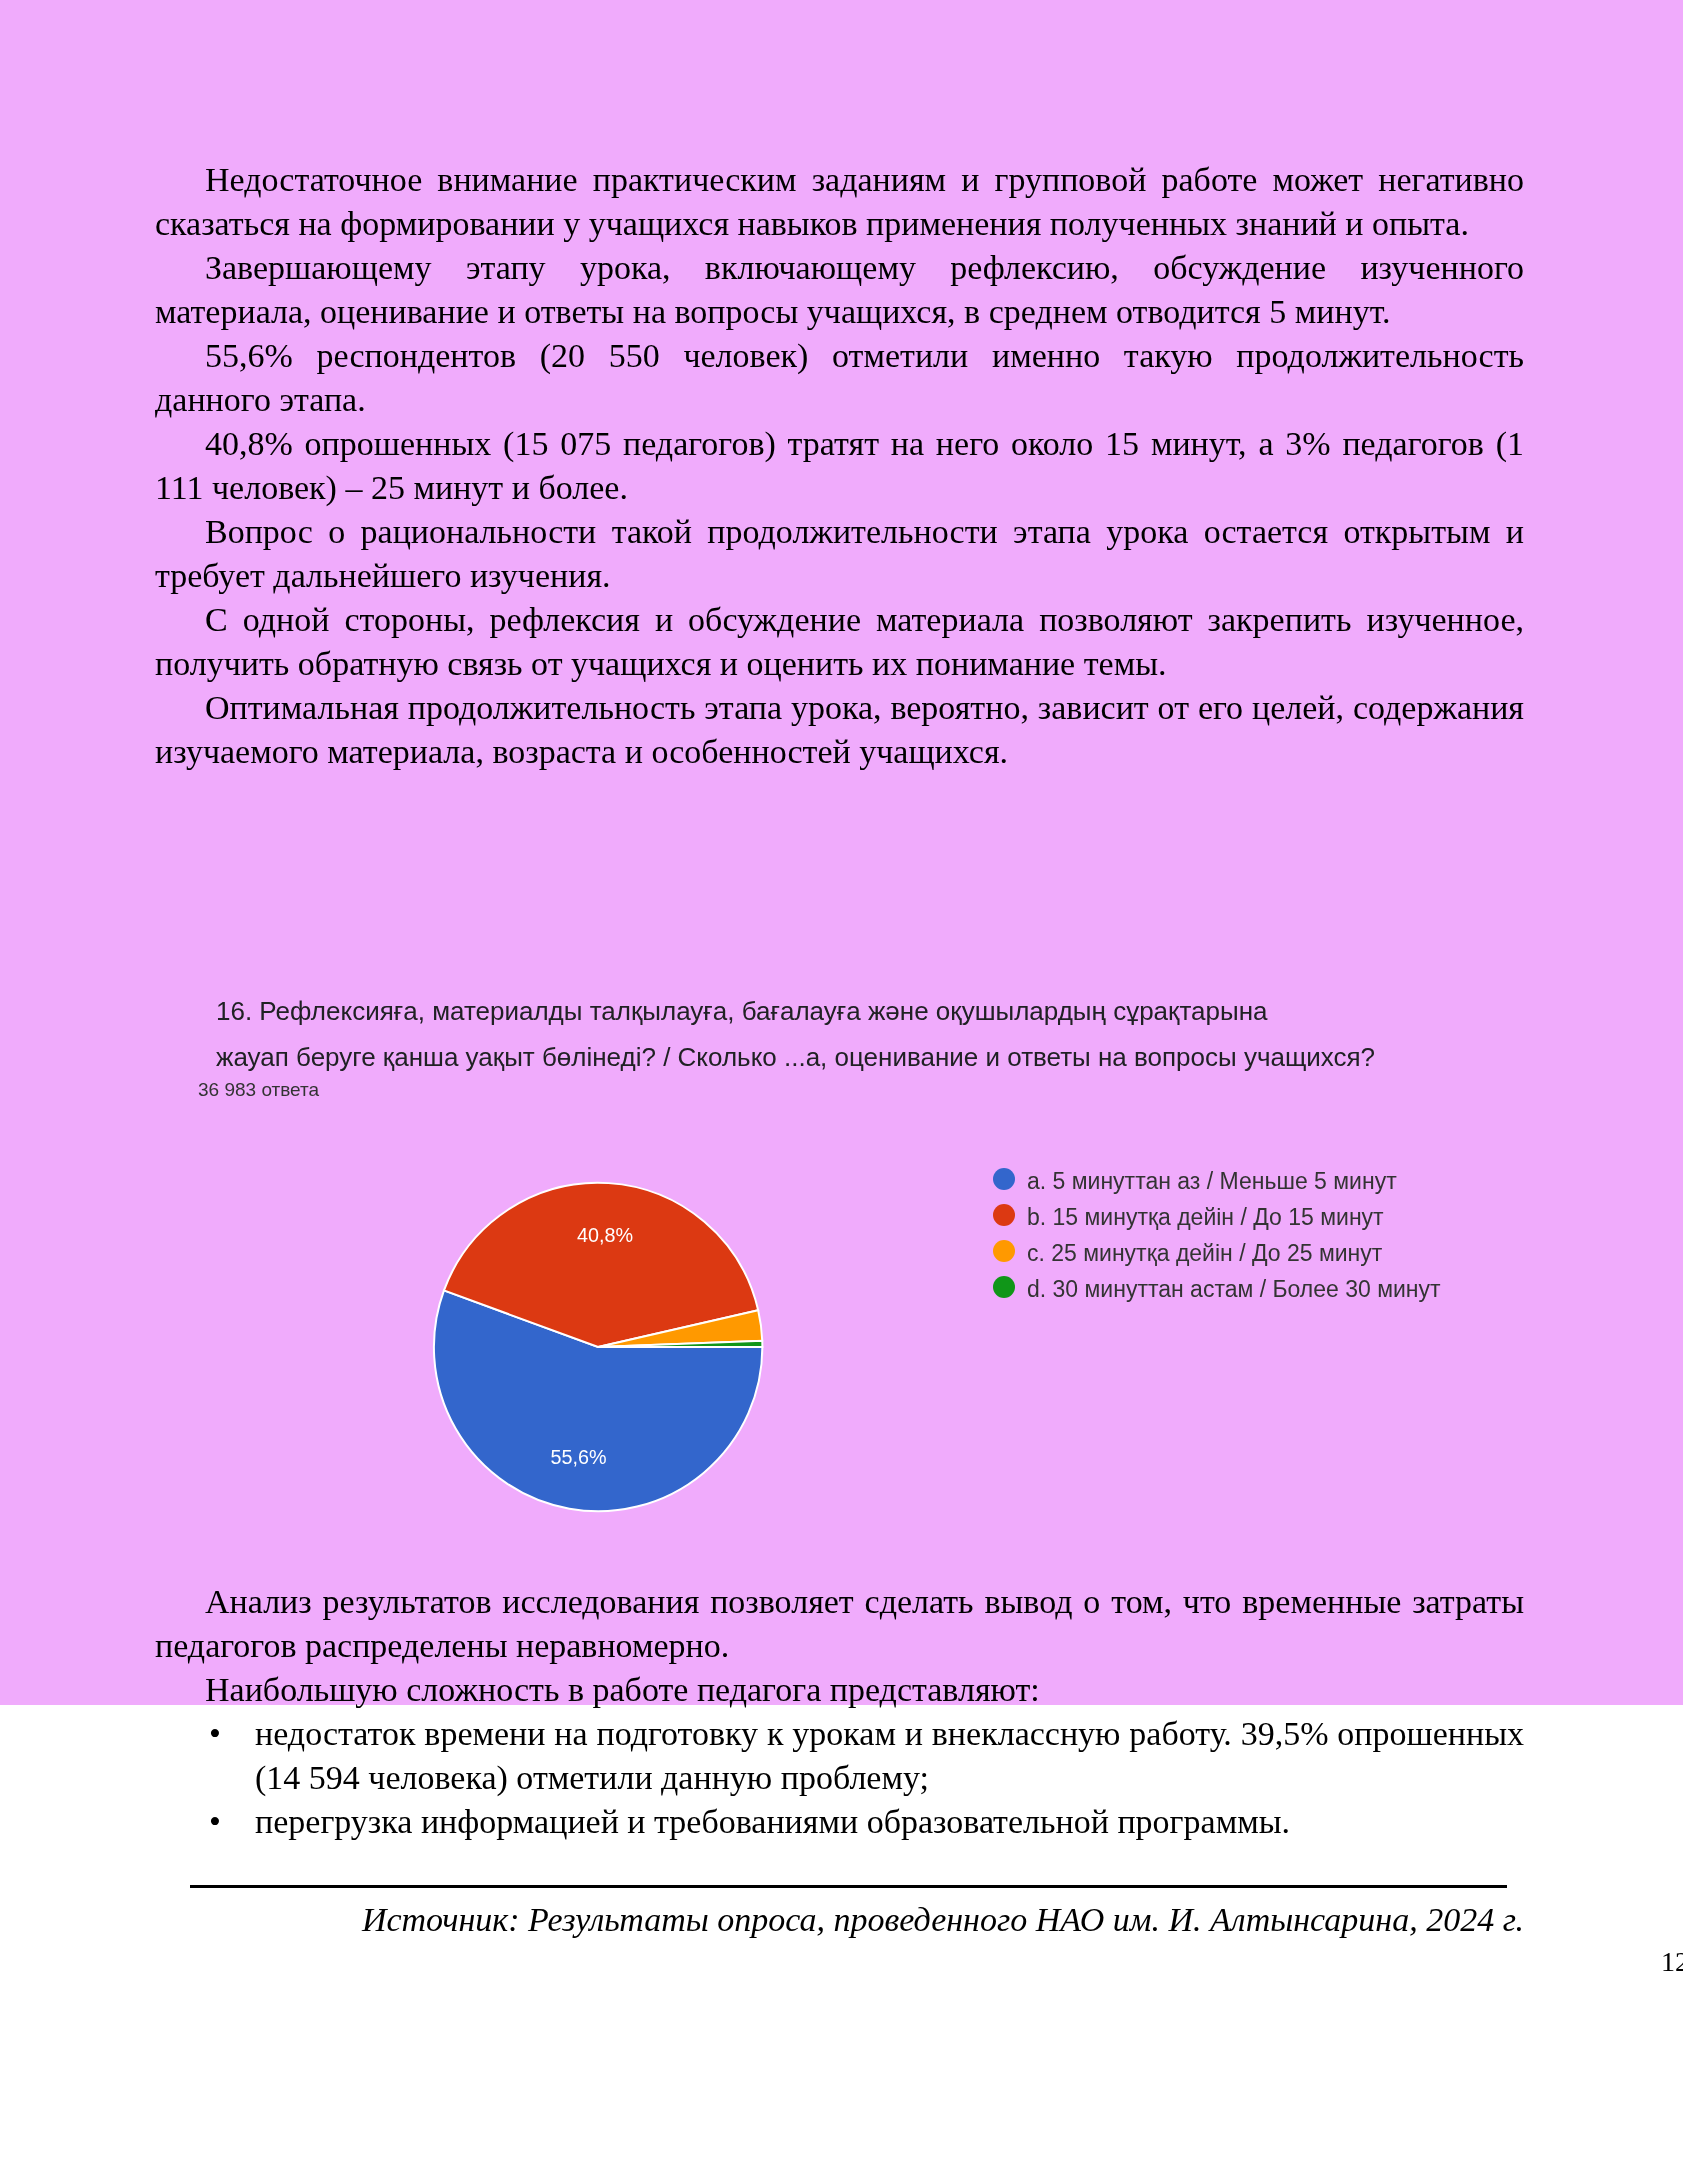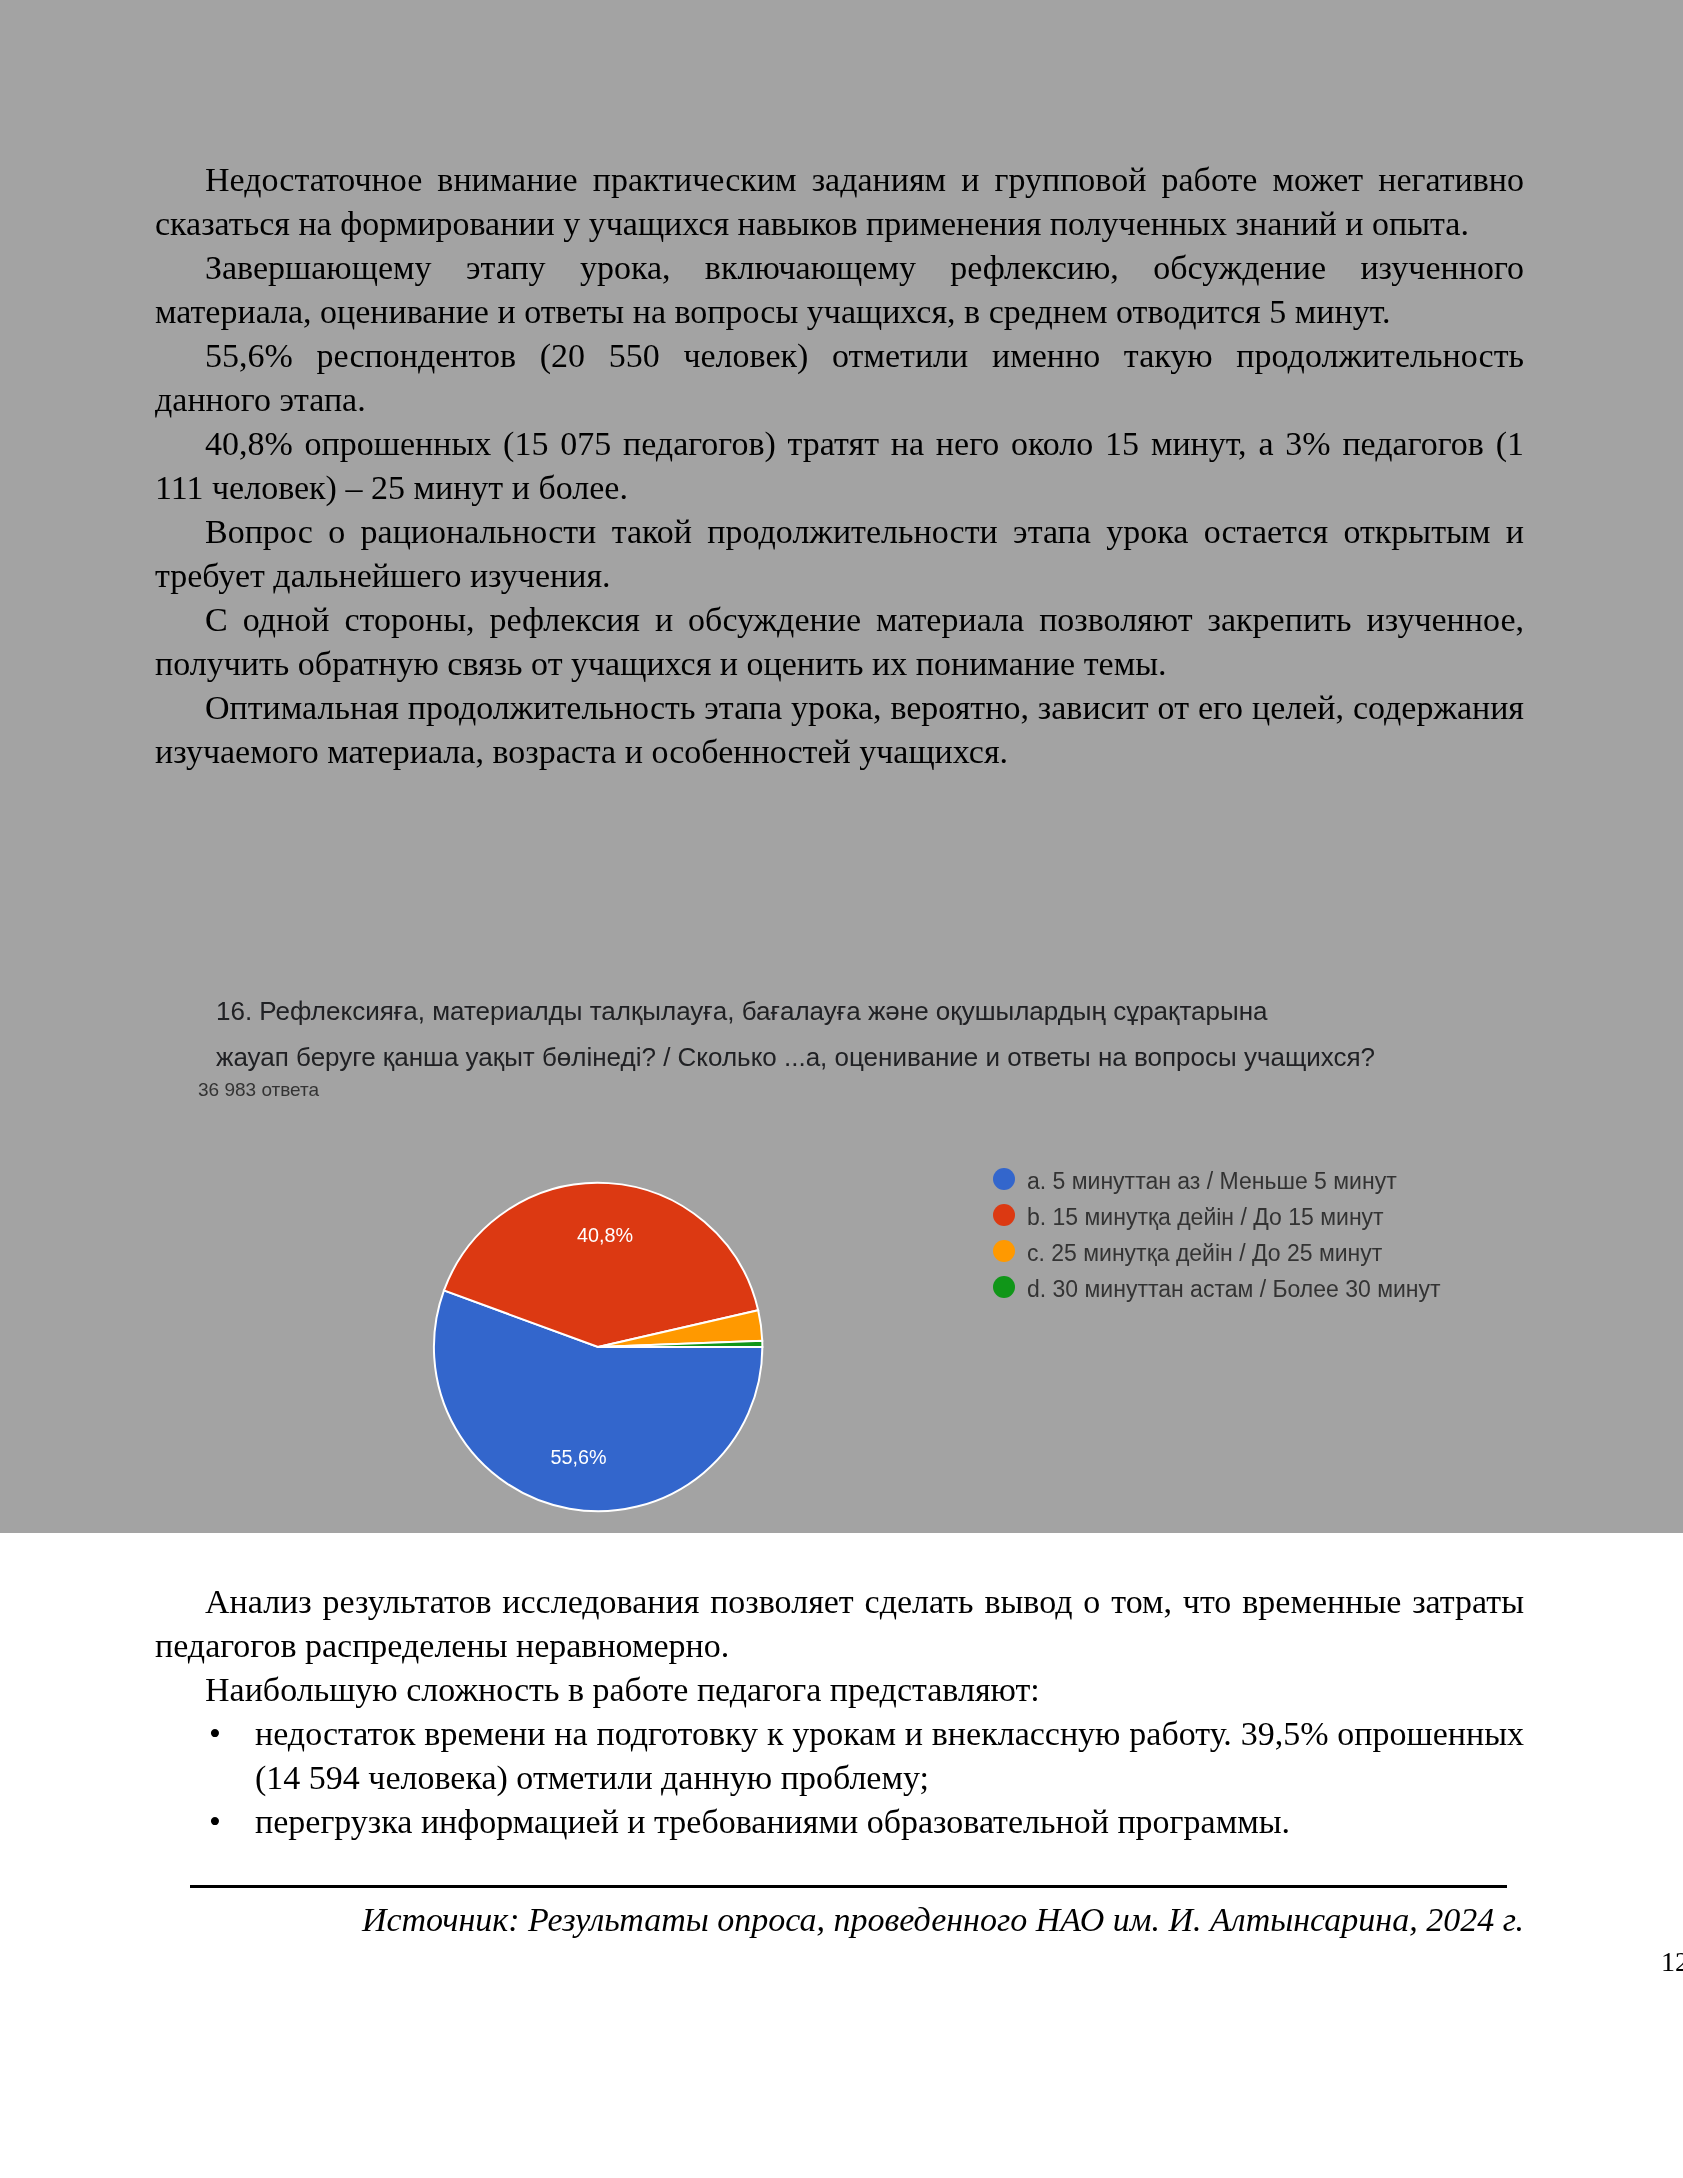--- a/index.html
+++ b/index.html
@@ -1,17 +1,17 @@
 <!DOCTYPE html>
 <html><head>
 <meta charset="utf-8">
 <style>
   html, body { margin:0; padding:0; background:#ffffff; }
   body { width:1683px; height:2178px; position:relative; overflow:hidden; }
-  .page { position:absolute; left:0; top:0; width:1683px; height:1533px; background:#a3a3a3; }
+  .page { position:absolute; left:0; top:0; width:1683px; height:1705px; background:#f0abfc; }
   .text-block { position:absolute; left:155px; width:1369px; font-family:"Liberation Serif", serif; font-size:34px; line-height:44px; color:#000; }
   .text-block p { margin:0; text-align:justify; text-indent:50px; }
   #block-top { top:158px; }
   #block-bottom { top:1580px; }
   .bullets { list-style:none; margin:0; padding:0; }
   .bullets li { position:relative; padding-left:100px; text-align:justify; }
   .bullets li .bullet { position:absolute; left:50px; top:0; width:20px; text-align:center; }
   .chart { position:absolute; left:0; top:980px; width:1683px; height:554px; font-family:"Liberation Sans", sans-serif; color:#202124; }
   .chart-title { position:absolute; left:216px; width:1287px; font-size:26px; line-height:46px; color:#202124; top:8px; }
   .chart-count { position:absolute; left:198px; top:99px; font-size:19px; color:#333; }

